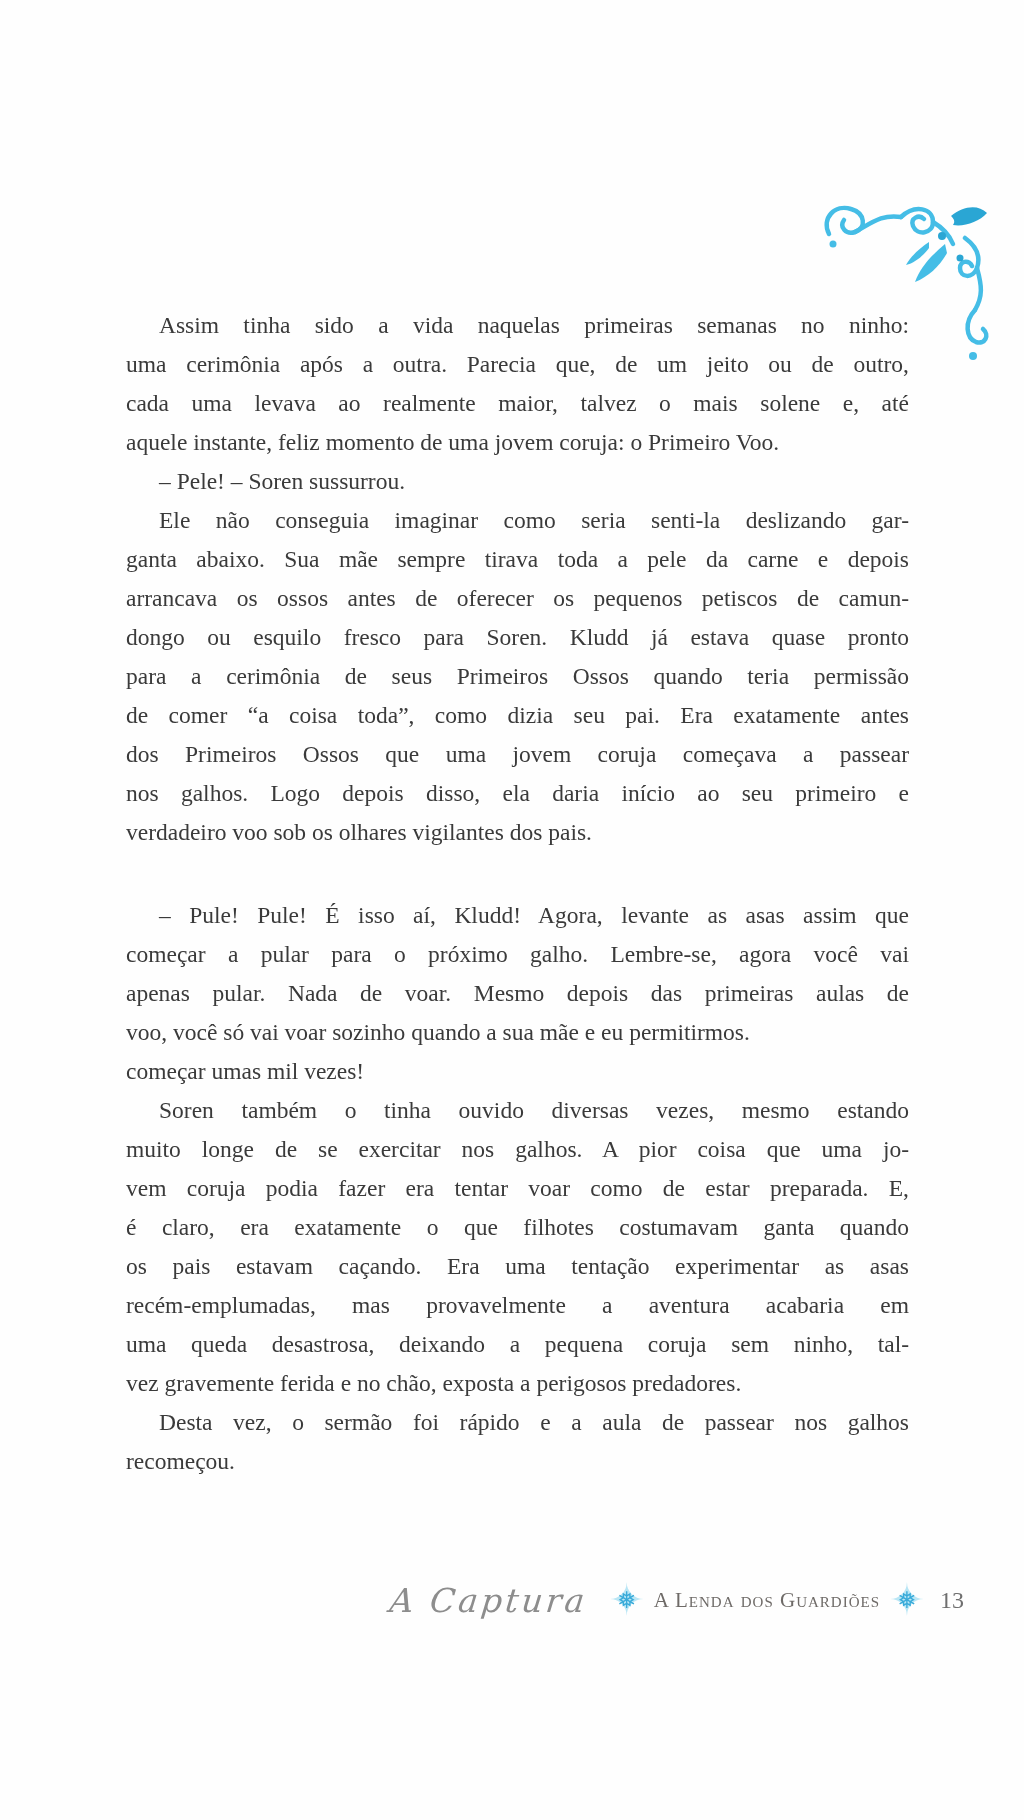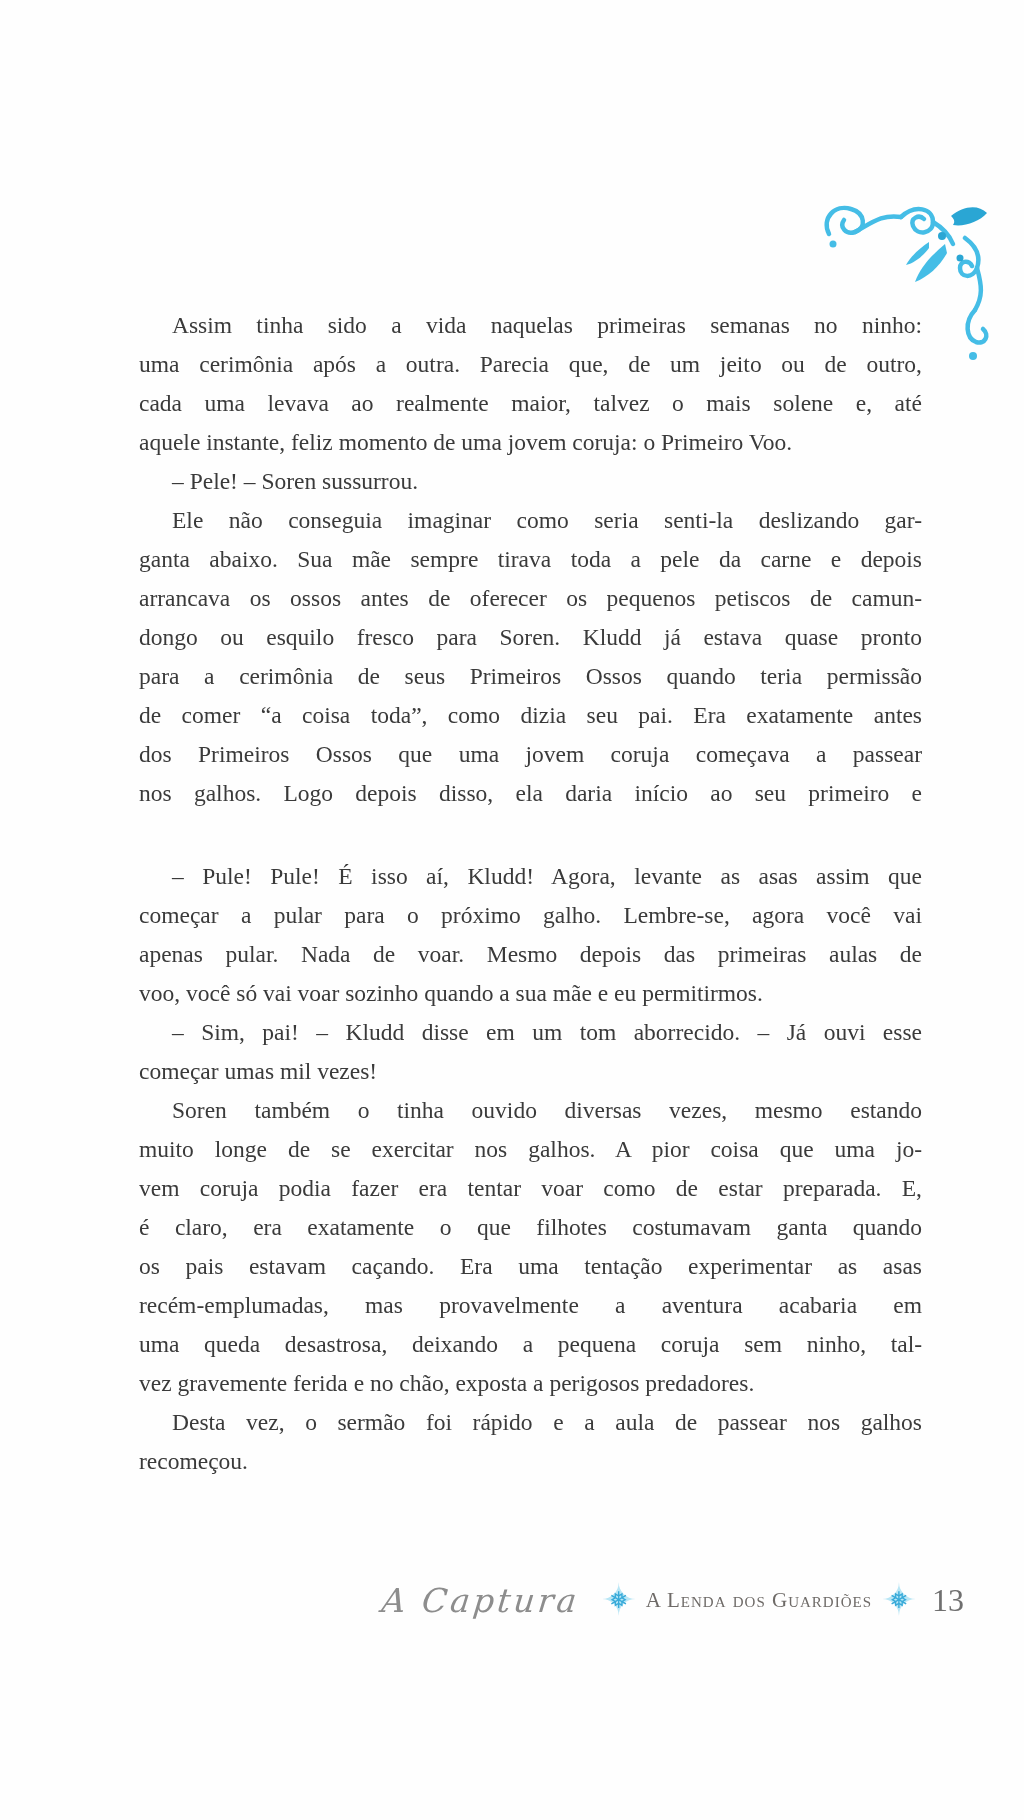--- a/index.html
+++ b/index.html
@@ -15,21 +15,21 @@
   
   .corner-ornament {
     position: absolute;
     left: 823px; top: 192px;
     width: 170px; height: 172px;
   }
 
   
   .text-block {
     position: absolute;
-    left: 139px; top: 306px;
+    left: 126px; top: 306px;
     width: 783px;
     color: #3a3a3a;
     font-size: 23.5px;
   }
   .para { margin: 0; }
   .para.gap-before { margin-top: 44px; }
   .line {
     line-height: 39px;
     height: 39px;
     overflow: hidden;
@@ -74,21 +74,21 @@
   }
   .series-title {
     font-variant: small-caps;
     font-size: 21px;
     color: #6e6a67;
     letter-spacing: 1px;
     margin: 16px 4px;
     white-space: nowrap;
   }
   .page-number {
-    font-size: 32px;
+    font-size: 24px;
     color: #6f6f6f;
     margin-left: 10px;
   }
 </style>
 </head>
 <body>
 
 <div class="page">
 
   <svg class="corner-ornament" viewBox="0 0 170 172" xmlns="http://www.w3.org/2000/svg">
@@ -132,29 +132,29 @@
       </div>
       <div class="para">
         <div class="line indent just">Ele não conseguia imaginar como seria senti-la deslizando gar-</div>
         <div class="line just">ganta abaixo. Sua mãe sempre tirava toda a pele da carne e depois</div>
         <div class="line just">arrancava os ossos antes de oferecer os pequenos petiscos de camun-</div>
         <div class="line just">dongo ou esquilo fresco para Soren. Kludd já estava quase pronto</div>
         <div class="line just">para a cerimônia de seus Primeiros Ossos quando teria permissão</div>
         <div class="line just">de comer “a coisa toda”, como dizia seu pai. Era exatamente antes</div>
         <div class="line just">dos Primeiros Ossos que uma jovem coruja começava a passear</div>
         <div class="line just">nos galhos. Logo depois disso, ela daria início ao seu primeiro e</div>
+        <div class="line">verdadeiro voo sob os olhares vigilantes dos pais.</div>
       </div>
       <div class="para gap-before">
         <div class="line indent just">– Pule! Pule! É isso aí, Kludd! Agora, levante as asas assim que</div>
         <div class="line just">começar a pular para o próximo galho. Lembre-se, agora você vai</div>
         <div class="line just">apenas pular. Nada de voar. Mesmo depois das primeiras aulas de</div>
         <div class="line">voo, você só vai voar sozinho quando a sua mãe e eu permitirmos.</div>
       </div>
       <div class="para">
-        <div class="line indent just">– Sim, pai! – Kludd disse em um tom aborrecido. – Já ouvi esse</div>
         <div class="line">começar umas mil vezes!</div>
       </div>
       <div class="para">
         <div class="line indent just">Soren também o tinha ouvido diversas vezes, mesmo estando</div>
         <div class="line just">muito longe de se exercitar nos galhos. A pior coisa que uma jo-</div>
         <div class="line just">vem coruja podia fazer era tentar voar como de estar preparada. E,</div>
         <div class="line just">é claro, era exatamente o que filhotes costumavam ganta quando</div>
         <div class="line just">os pais estavam caçando. Era uma tentação experimentar as asas</div>
         <div class="line just">recém-emplumadas, mas provavelmente a aventura acabaria em</div>
         <div class="line just">uma queda desastrosa, deixando a pequena coruja sem ninho, tal-</div>

